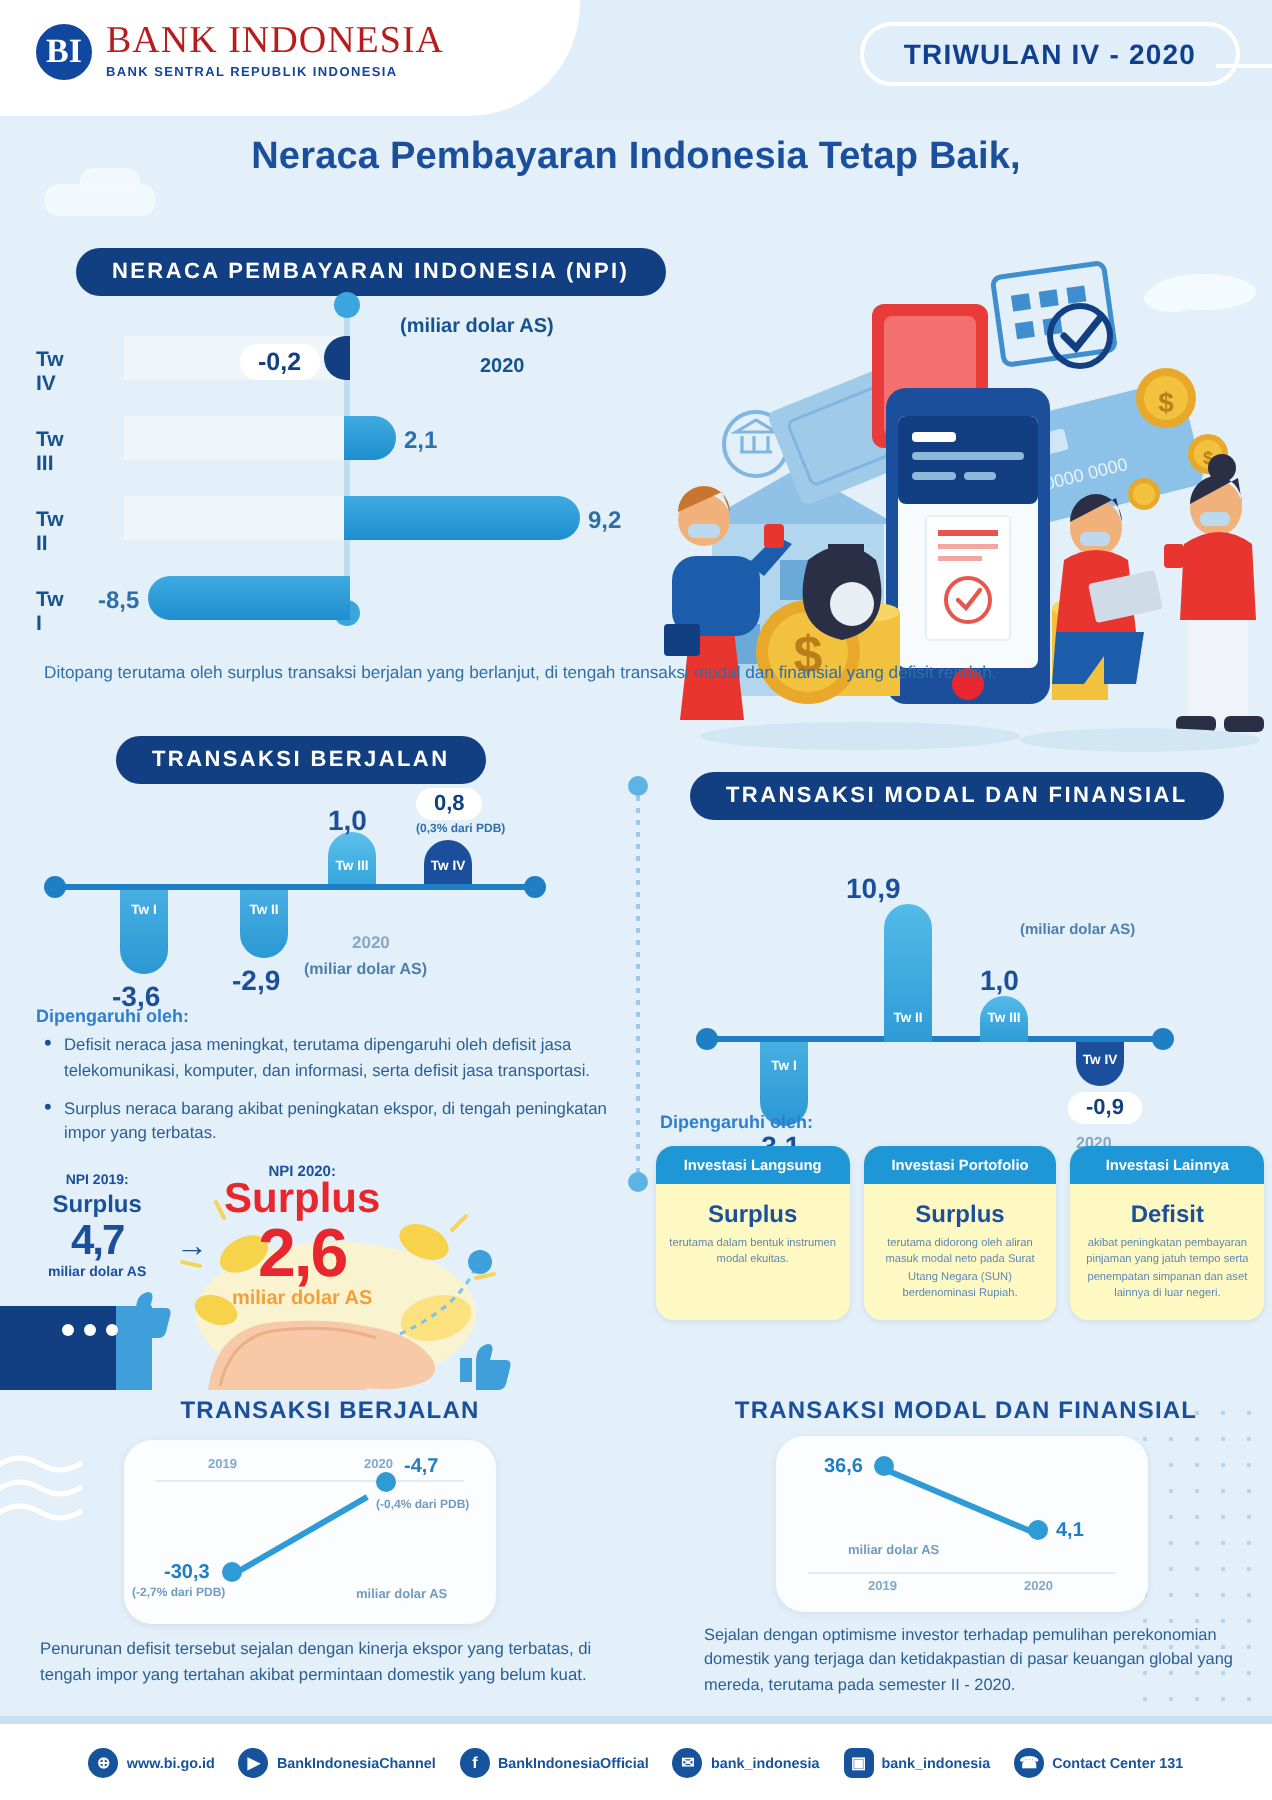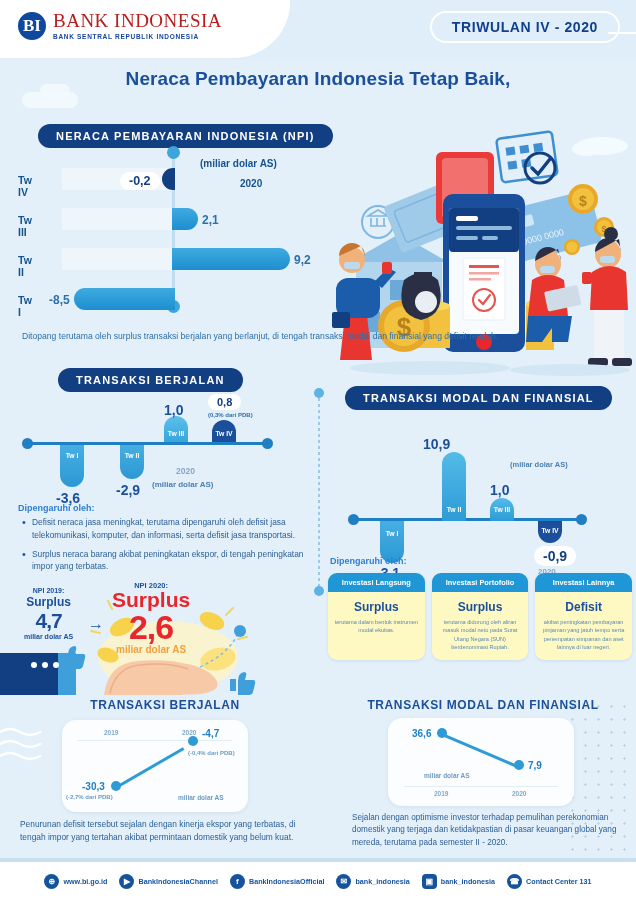--- a/index.html
+++ b/index.html
@@ -403,21 +403,21 @@
     <div class="tmfbar-up" style="left:112px; top:42px; height:69px;"></div>
     <div class="tb-tw" style="left:112px; top:96px;">Tw II</div>
     <div class="tb-num" style="left:93px; top:26px;">10,9</div>
 
     <div class="tmfbar-up" style="left:160px; top:88px; height:23px;"></div>
     <div class="tb-tw" style="left:160px; top:96px;">Tw III</div>
     <div class="tb-num" style="left:160px; top:72px;">1,0</div>
 
     <div class="tmfbar-down dark" style="left:208px; height:22px;"></div>
     <div class="tb-tw" style="left:208px; top:117px;">Tw IV</div>
-    <div class="val-pill" style="left:204px; top:136px; font-size:14px;">-0,9</div>
+    <div class="val-pill" style="left:204px; top:136px; font-size:11px;">-0,9</div>
     <div class="tb-unit" style="left:208px; top:157px; font-size:8px; color:#86a8c6;">2020</div>
 
     <div class="tb-unit" style="left:180px; top:50px; font-size:7.5px;">(miliar dolar AS)</div>
   </div>
 
   <div class="inf-title" style="left:330px; top:556px;">Dipengaruhi oleh:</div>
 
   <div class="cards">
     <div class="card">
       <div class="card-head">Investasi Langsung</div>
@@ -519,21 +519,21 @@
   <div class="bl-note">Penurunan defisit tersebut sejalan dengan kinerja ekspor yang terbatas, di tengah impor yang tertahan akibat permintaan domestik yang belum kuat.</div>
 
   <div class="lc-card" style="left:388px; top:718px; width:186px; height:88px;">
     <div class="lc-line" style="left:16px; top:68px; width:154px;"></div>
     <div class="lc-axlbl" style="left:46px; top:72px;">2019</div>
     <div class="lc-axlbl" style="left:124px; top:72px;">2020</div>
     <div class="lc-seg" style="left:54px; top:15px; width:84px; transform:rotate(23deg);"></div>
     <div class="lc-dot" style="left:49px; top:10px;"></div>
     <div class="lc-dot" style="left:126px; top:42px;"></div>
     <div class="lc-val" style="left:24px; top:10px;">36,6</div>
-    <div class="lc-val" style="left:140px; top:42px;">7,9</div>
+    <div class="lc-val" style="left:140px; top:42px;">4,1</div>
     <div class="lc-unit" style="left:36px; top:54px;">miliar dolar AS</div>
   </div>
   <div class="br-note">Sejalan dengan optimisme investor terhadap pemulihan perekonomian domestik yang terjaga dan ketidakpastian di pasar keuangan global yang mereda, terutama pada semester II - 2020.</div>
 
   <div class="footer-top-line"></div>
   <div class="footer">
     <div class="f-item">
       <div class="f-ic">⊕</div>
       <div class="f-tx">www.bi.go.id</div>
     </div>

